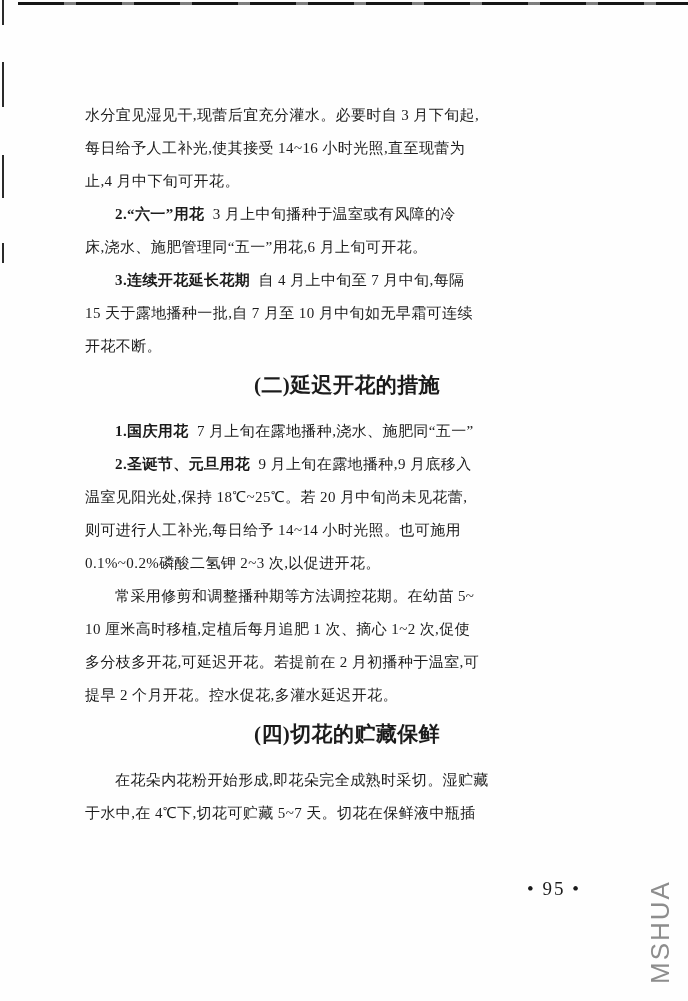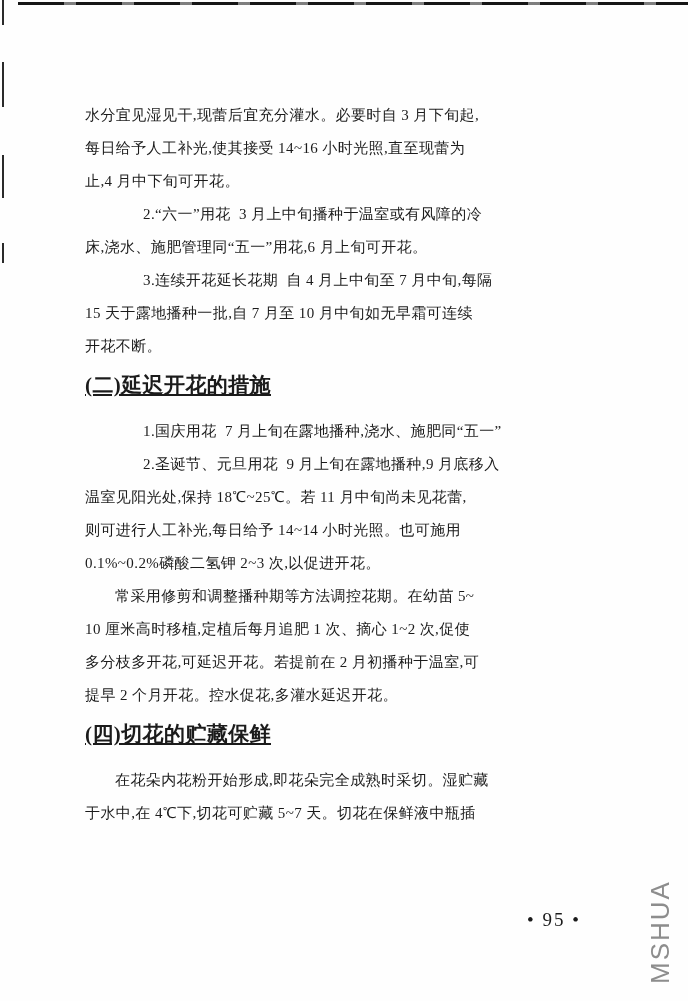--- a/index.html
+++ b/index.html
@@ -27,27 +27,27 @@
   .text-block {
     position: absolute; left: 85px; top: 99px; width: 524px;
     color: #1b1b1b;
   }
   .line {
     font-size: 15px; line-height: 33px; height: 33px;
     white-space: nowrap; letter-spacing: 0.4px;
   }
   .line.indent { text-indent: 2em; }
   .line.heading {
-    font-weight: bold; 
-    font-size: 21px; margin: 6px 0 13px 0; text-indent: 0; text-decoration: underline;
+    font-weight: bold; text-align: center;
+    font-size: 21px; margin: 6px 0 13px 0; text-indent: 0;
   }
-  .lead { font-weight: normal; margin-right: 0.55em; margin-left: 28px; }
+  .lead { font-weight: bold; margin-right: 0.55em; }
 
   .page-number {
-    position: absolute; left: 524px; top: 909px; width: 60px;
+    position: absolute; left: 524px; top: 878px; width: 60px;
     font-size: 19px; color: #1b1b1b; text-align: center;
     letter-spacing: 2px; white-space: nowrap;
   }
 
   .watermark {
     position: absolute; left: 602px; top: 917px;
     width: 115px; height: 30px;
     transform: rotate(-90deg); transform-origin: center center;
     font-family: "Liberation Sans", sans-serif;
     font-size: 26px; letter-spacing: 2px;
@@ -69,21 +69,21 @@
       <div class="line"><span>每日给予人工补光,使其接受 14~16 小时光照,直至现蕾为</span></div>
       <div class="line"><span>止,4 月中下旬可开花。</span></div>
       <div class="line indent"><span class="lead">2.“六一”用花</span><span>3 月上中旬播种于温室或有风障的冷</span></div>
       <div class="line"><span>床,浇水、施肥管理同“五一”用花,6 月上旬可开花。</span></div>
       <div class="line indent"><span class="lead">3.连续开花延长花期</span><span>自 4 月上中旬至 7 月中旬,每隔</span></div>
       <div class="line"><span>15 天于露地播种一批,自 7 月至 10 月中旬如无早霜可连续</span></div>
       <div class="line"><span>开花不断。</span></div>
       <div class="line heading"><span>(二)延迟开花的措施</span></div>
       <div class="line indent"><span class="lead">1.国庆用花</span><span>7 月上旬在露地播种,浇水、施肥同“五一”</span></div>
       <div class="line indent"><span class="lead">2.圣诞节、元旦用花</span><span>9 月上旬在露地播种,9 月底移入</span></div>
-      <div class="line"><span>温室见阳光处,保持 18℃~25℃。若 11 月中旬尚未见花蕾,</span></div>
+      <div class="line"><span>温室见阳光处,保持 18℃~25℃。若 20 月中旬尚未见花蕾,</span></div>
       <div class="line"><span>则可进行人工补光,每日给予 14~14 小时光照。也可施用</span></div>
       <div class="line"><span>0.1%~0.2%磷酸二氢钾 2~3 次,以促进开花。</span></div>
       <div class="line indent"><span>常采用修剪和调整播种期等方法调控花期。在幼苗 5~</span></div>
       <div class="line"><span>10 厘米高时移植,定植后每月追肥 1 次、摘心 1~2 次,促使</span></div>
       <div class="line"><span>多分枝多开花,可延迟开花。若提前在 2 月初播种于温室,可</span></div>
       <div class="line"><span>提早 2 个月开花。控水促花,多灌水延迟开花。</span></div>
       <div class="line heading"><span>(四)切花的贮藏保鲜</span></div>
       <div class="line indent"><span>在花朵内花粉开始形成,即花朵完全成熟时采切。湿贮藏</span></div>
       <div class="line"><span>于水中,在 4℃下,切花可贮藏 5~7 天。切花在保鲜液中瓶插</span></div>
     </div>

